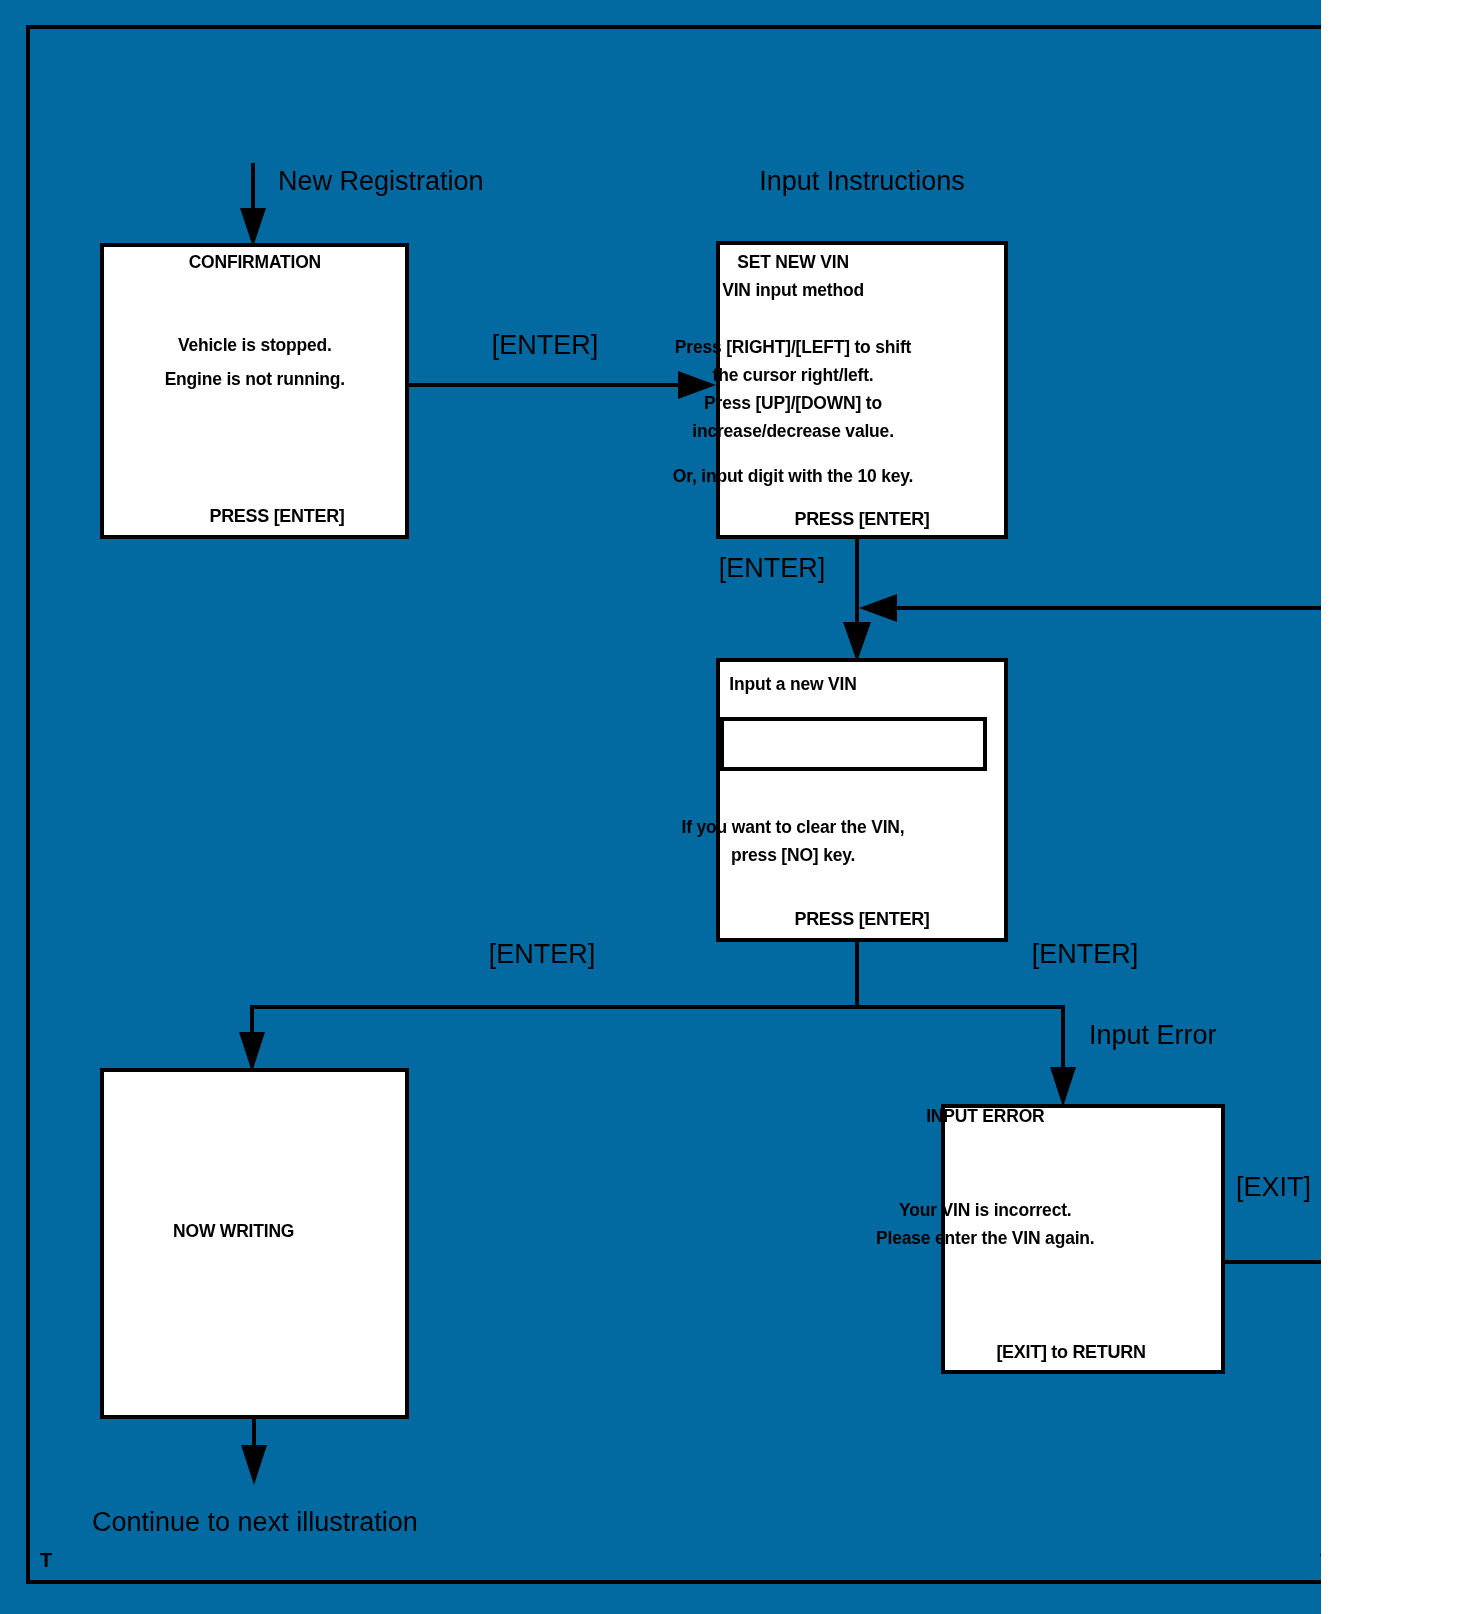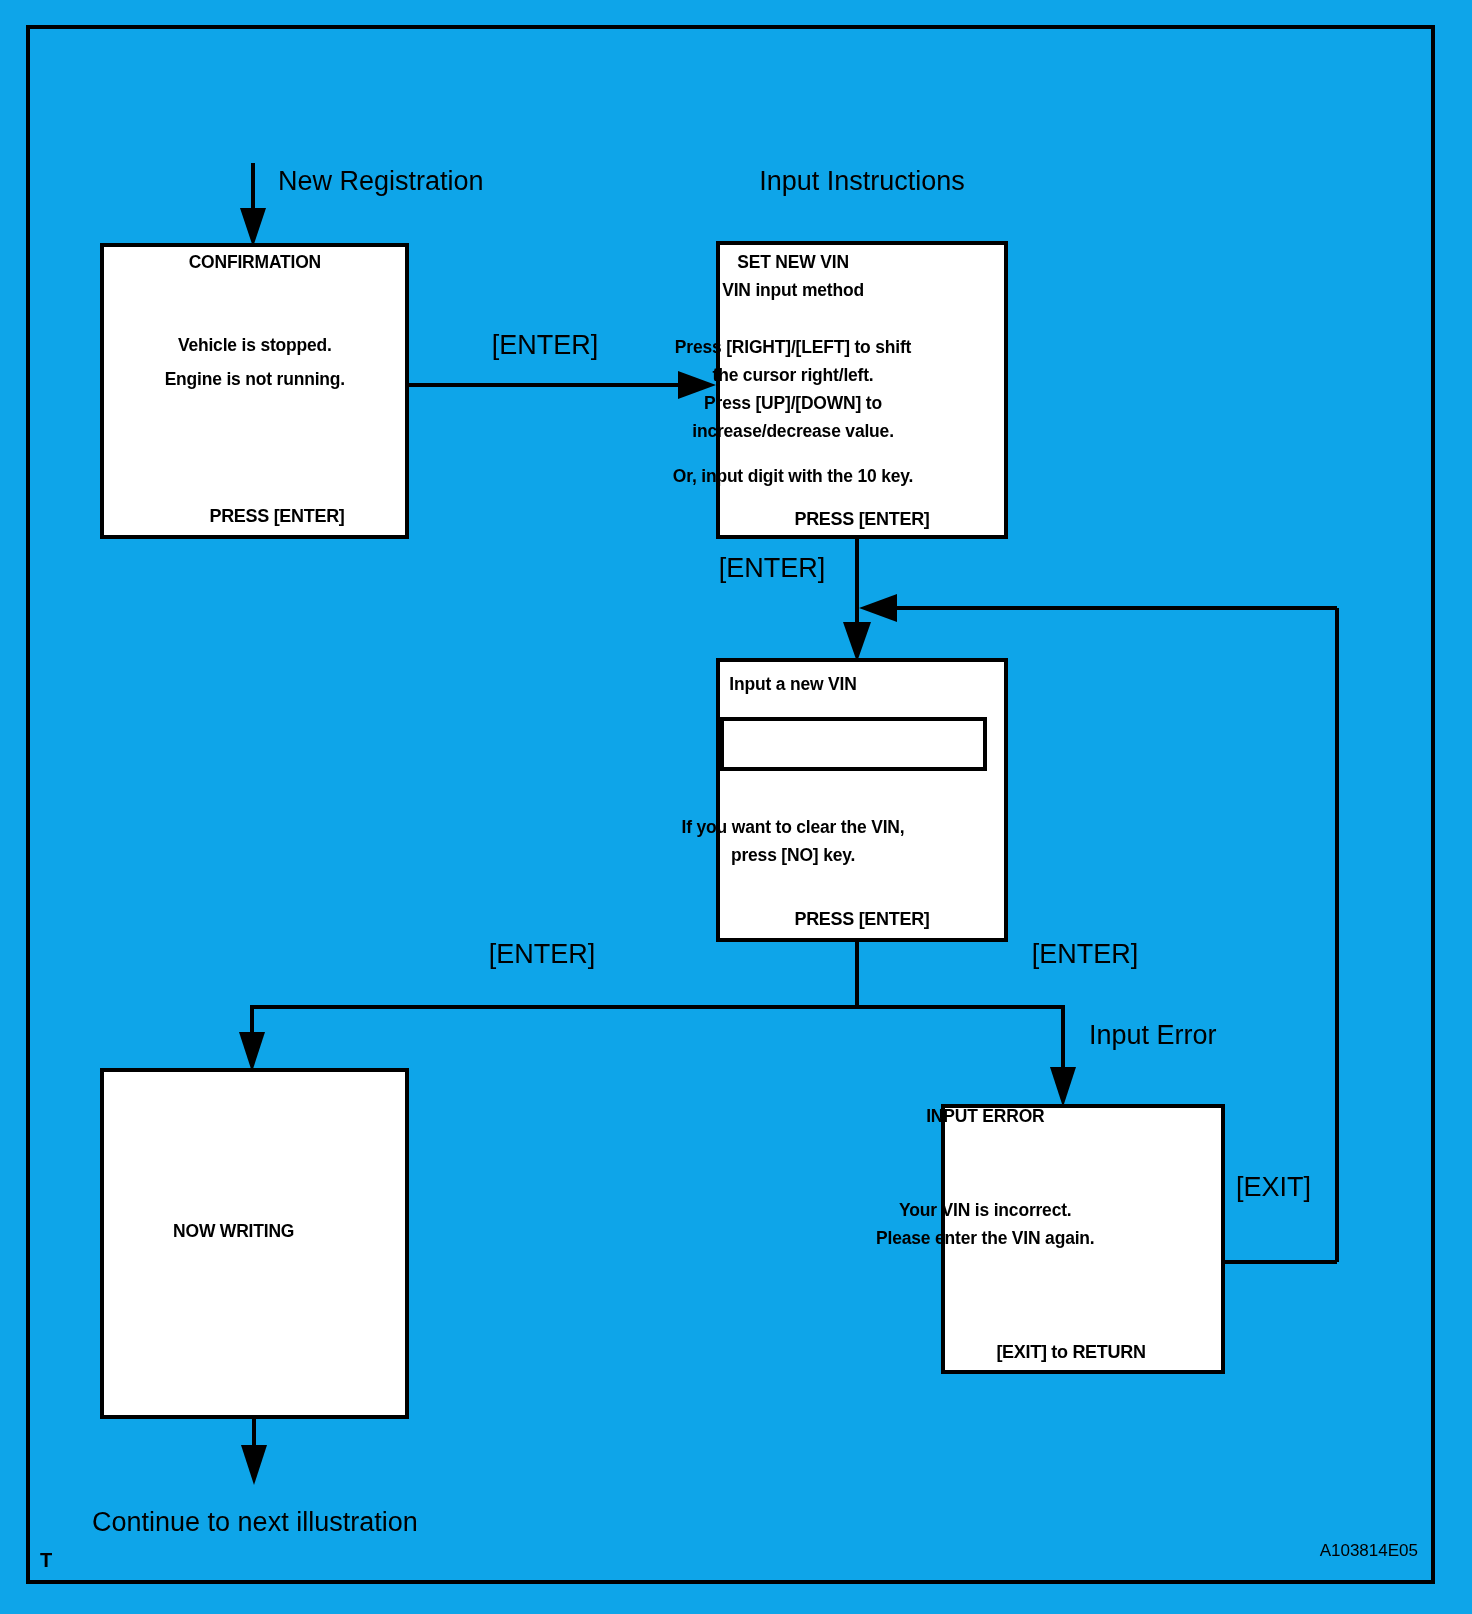--- a/index.html
+++ b/index.html
@@ -7,23 +7,23 @@
     margin: 0;
     padding: 0;
     background: #ffffff;
   }
   body {
     font-family: "Liberation Sans", sans-serif;
     color: #000000;
   }
   #page {
     position: relative;
-    width: 1472px;
+    width: 1321px;
     height: 1614px;
-    background: #0ea5e9;
+    background: #0369a1;
     overflow: hidden;
   }
   svg#diagram {
     position: absolute;
     left: 0;
     top: 0;
     width: 1472px;
     height: 1614px;
   }
   

